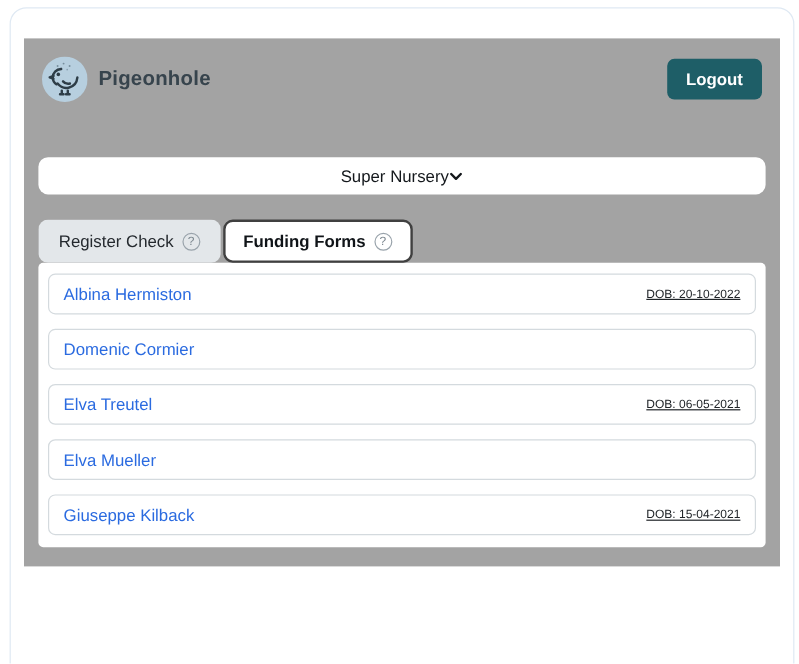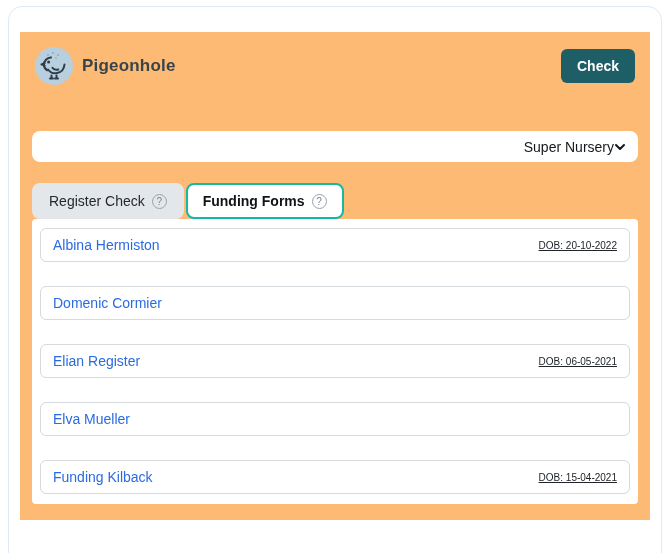--- a/index.html
+++ b/index.html
@@ -12,70 +12,70 @@
   .outer-card {
     margin: 6px 4px 0 8px;
     height: 560px;
     background: #ffffff;
     border: 1px solid #dfe9f3;
     border-radius: 14px;
     overflow: hidden;
   }
   .gray-panel {
     margin: 25px 11px 0 11px;
-    background: #fdba74;
+    background: #a3a3a3;
     padding: 15px 12px 16px 12px;
   }
   
   .hdr { display: flex; justify-content: space-between; align-items: center; height: 38px; margin: 0 3px; }
   .brand { display: flex; align-items: center; gap: 9px; }
   .brand-name { font-size: 17px; font-weight: 700; color: #37444d; letter-spacing: .2px; }
   .logout-btn {
     background: #1e5e67; color: #ffffff;
     font-family: "Liberation Sans", sans-serif;
     font-size: 14px; font-weight: 700;
     border: none; border-radius: 6px;
     padding: 9px 16px; cursor: pointer;
   }
   
   .filters { display: flex; gap: 12px; margin-top: 46px; }
   .select {
     flex: 1; height: 31px; background: #ffffff;
     border-radius: 8px; padding: 0 12px;
-    display: flex; align-items: center; justify-content: flex-end;
+    display: flex; align-items: center; justify-content: center;
     font-size: 14px; color: #14181c; cursor: pointer;
   }
   .chev { width: 12px; height: 12px; flex: 0 0 auto; }
   
   .tabs { display: flex; margin-top: 21px; align-items: center; }
   .tab {
     display: flex; align-items: center; gap: 7px;
     font-size: 14px; border-radius: 8px; cursor: pointer;
     padding: 8px 15px; border: 2px solid transparent;
   }
   .tab-inactive { background: #e3e7ea; color: #24292e; }
   .tab-active {
     background: #ffffff; color: #101418; font-weight: 700;
-    border: 2px solid #14b8a6; margin-left: 2px;
+    border: 2px solid #404040; margin-left: 2px;
   }
   .help {
     width: 15px; height: 15px; border: 1px solid #99a3ab; border-radius: 50%;
     display: inline-flex; align-items: center; justify-content: center;
     font-size: 10px; font-weight: 400; color: #7a858d; flex: 0 0 auto;
   }
   
   .tab-panel {
     background: #ffffff; border-radius: 4px;
     padding: 9px 8px 10px 8px;
   }
   .row {
     height: 34px; background: #ffffff;
     border: 1px solid #d4dade; border-radius: 6px;
     display: flex; align-items: center; justify-content: space-between;
-    padding: 0 12px; margin-bottom: 24px;
+    padding: 0 12px; margin-bottom: 12px;
   }
   .row:last-child { margin-bottom: 0; }
   .row-name { color: #2b6be0; font-size: 14px; text-decoration: none; cursor: pointer; }
   .row-dob { color: #212529; font-size: 10px; text-decoration: underline; }
 </style>
 </head>
 <body>
 
 <div class="outer-card">
   <div class="gray-panel">
@@ -96,21 +96,21 @@
               <path d="M13 22.5 q3.5 4.8 9.2 3.6 q6.6 -1.4 7.3 -8.6"></path>
               <path d="M17.5 20.8 q2.2 2.6 5.8 1.8"></path>
               <path d="M16.5 28.5 v3 M15 31.5 h3"></path>
               <path d="M21.5 28.5 v3 M20 31.5 h3"></path>
             </g>
             <circle cx="13.6" cy="15" r="1.5" fill="#2e3d47"></circle>
           </svg>
         </span>
         <span class="brand-name">Pigeonhole</span>
       </div>
-      <button class="logout-btn">Check</button>
+      <button class="logout-btn">Logout</button>
     </div>
 
     <div class="filters">
       <div class="select">
         <span>Super Nursery</span>
         <svg class="chev" viewBox="0 0 12 12" fill="none" stroke="#14181c" stroke-width="2" stroke-linecap="round" stroke-linejoin="round">
             <path d="M2 4 L6 8 L10 4"></path>
           </svg>
       </div>
     </div>
@@ -128,26 +128,26 @@
 
     <div class="tab-panel">
       <div class="row">
         <a class="row-name">Albina Hermiston</a>
         <span class="row-dob">DOB: 20-10-2022</span>
       </div>
       <div class="row">
         <a class="row-name">Domenic Cormier</a>
       </div>
       <div class="row">
-        <a class="row-name">Elian Register</a>
+        <a class="row-name">Elva Treutel</a>
         <span class="row-dob">DOB: 06-05-2021</span>
       </div>
       <div class="row">
         <a class="row-name">Elva Mueller</a>
       </div>
       <div class="row">
-        <a class="row-name">Funding Kilback</a>
+        <a class="row-name">Giuseppe Kilback</a>
         <span class="row-dob">DOB: 15-04-2021</span>
       </div>
     </div>
 
   </div>
 </div>
 
 </body></html>

